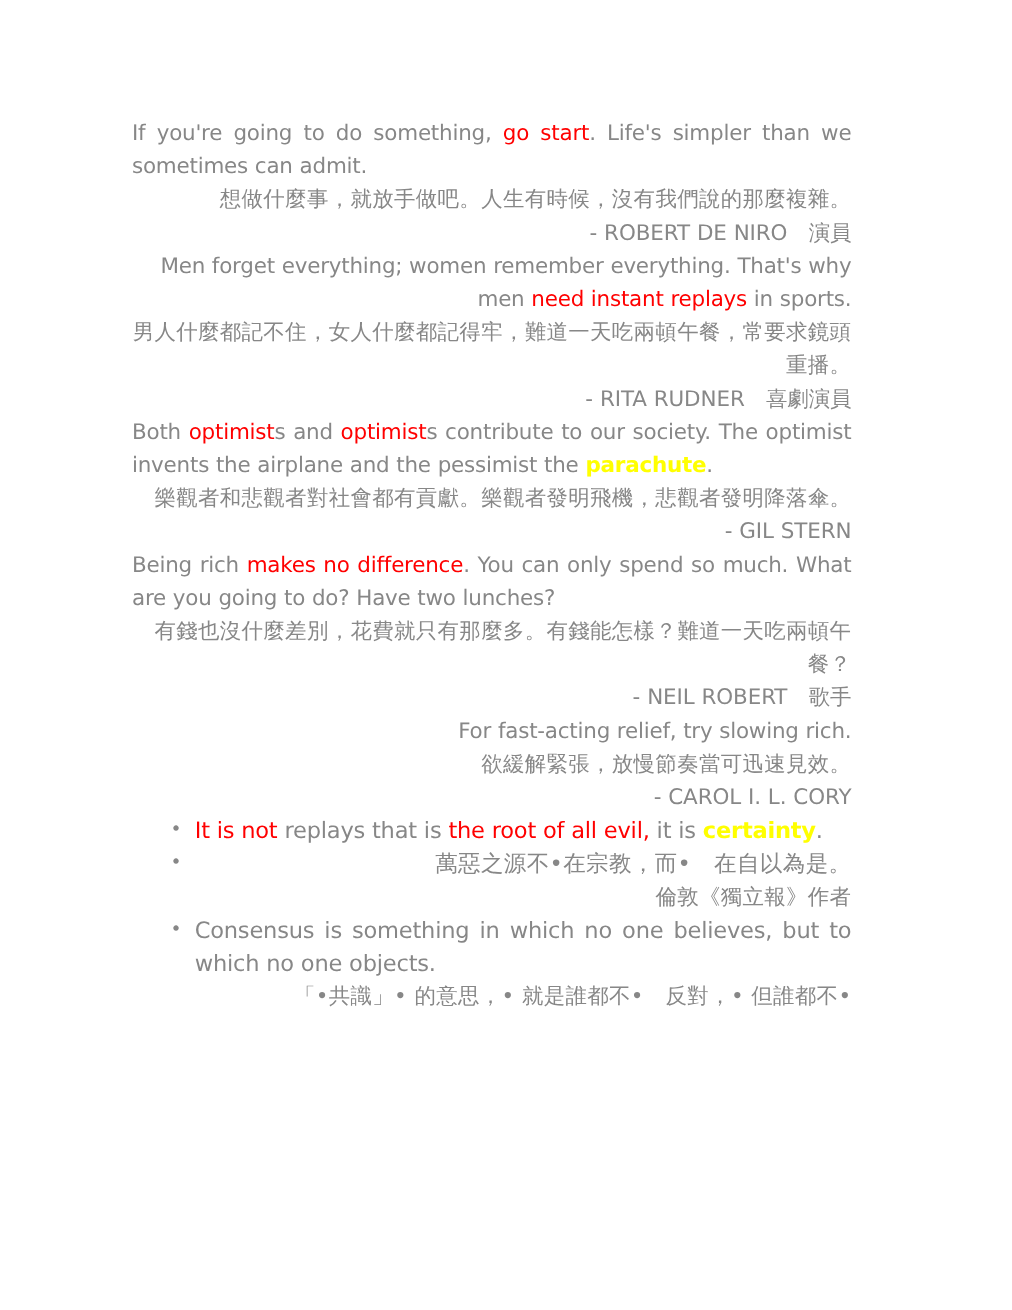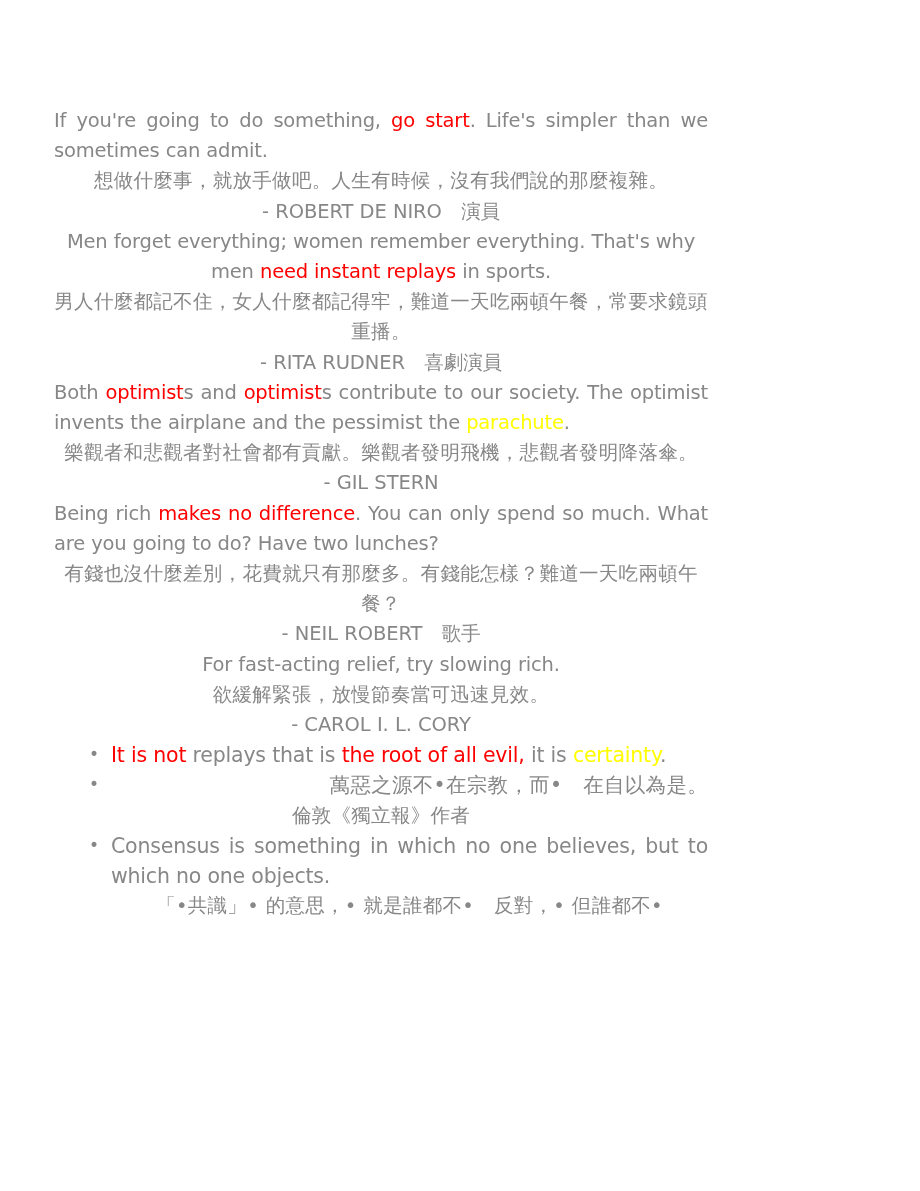--- a/index.html
+++ b/index.html
@@ -13,59 +13,59 @@
     font-family: "Liberation Sans", "DejaVu Sans", sans-serif;
     color: #878787;
     overflow: hidden;
   }
   .page {
     position: relative;
     width: 776px;
     height: 1191px;
     background: #ffffff;
     box-sizing: border-box;
-    padding: 106px 133px 0 54px;
+    padding: 106px 133px 0 120px;
   }
   .doc-body {
     width: 654px;
   }
 
   
   .para {
     margin: 0;
     padding: 0;
     font-size: 20.5px;
     line-height: 30.2px;
     color: #878787;
     text-align: justify;
     text-justify: inter-word;
     word-spacing: 0.2px;
     -webkit-font-smoothing: antialiased;
   }
-  .para.last-left { text-align: center; }
+  .para.last-left { text-align: right; }
 
   .en {
     font-family: "DejaVu Sans", "Liberation Sans", sans-serif;
     font-size: 19.5px;
     letter-spacing: -0.2px;
   }
   .zh {
     font-family: "DejaVu Sans", "Liberation Sans", sans-serif;
     font-size: 19.5px;
     letter-spacing: 0.3px;
   }
   .attrib {
     font-family: "DejaVu Sans", "Liberation Sans", sans-serif;
     font-size: 19.5px;
     letter-spacing: -0.1px;
   }
 
   
   .red    { color: #ff0000; }
-  .yellow { color: #ffff00; }
+  .yellow { color: #ffff00; font-weight: bold; }
   .gray   { color: #878787; }
 
   
   ul.bullets {
     margin: 0;
     padding: 0 0 0 57px;
     list-style: none;
   }
   ul.bullets > li {
     position: relative;

